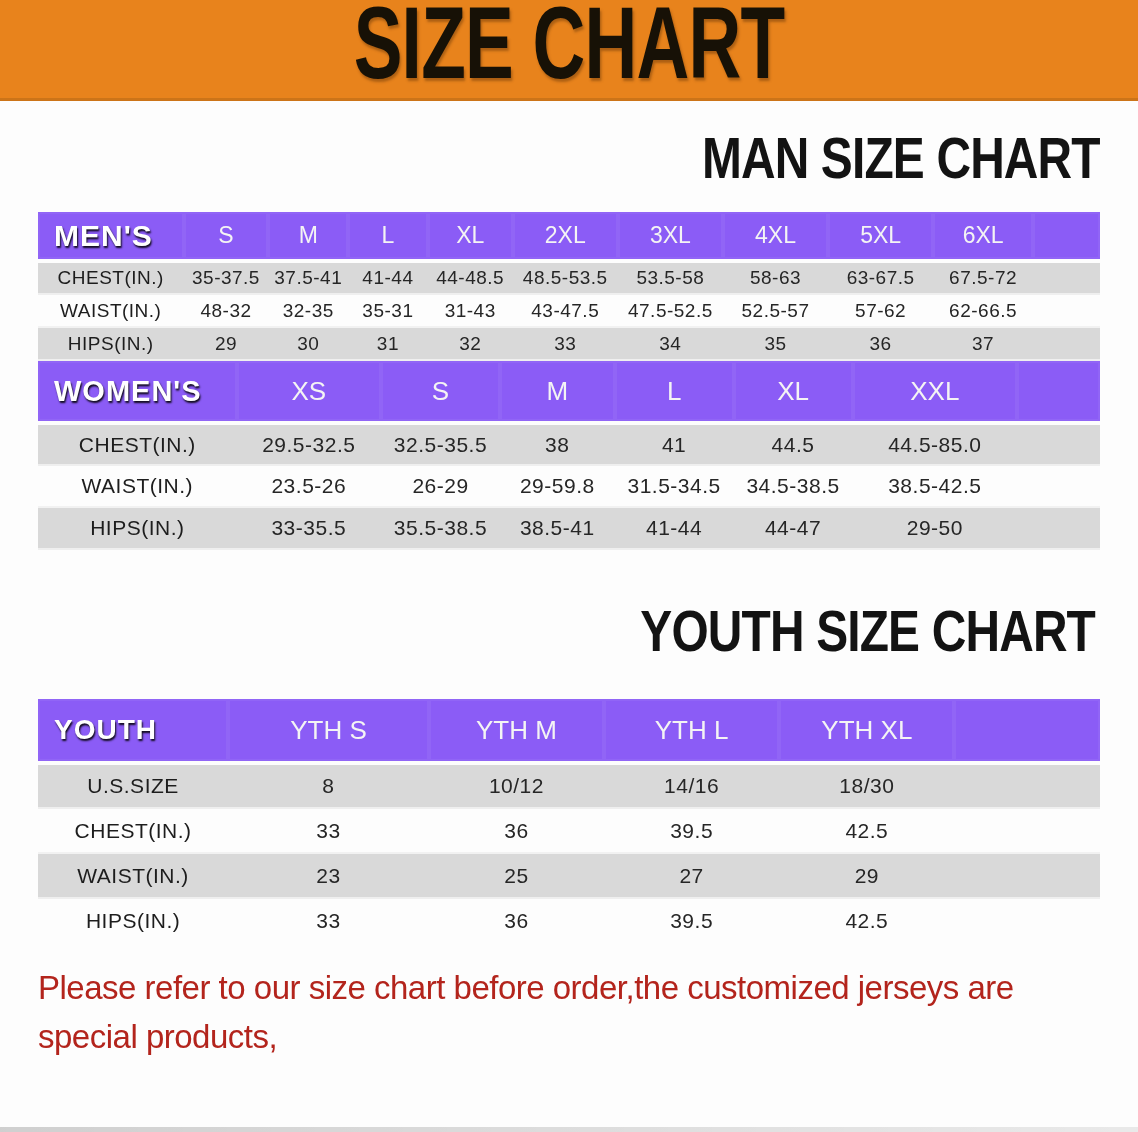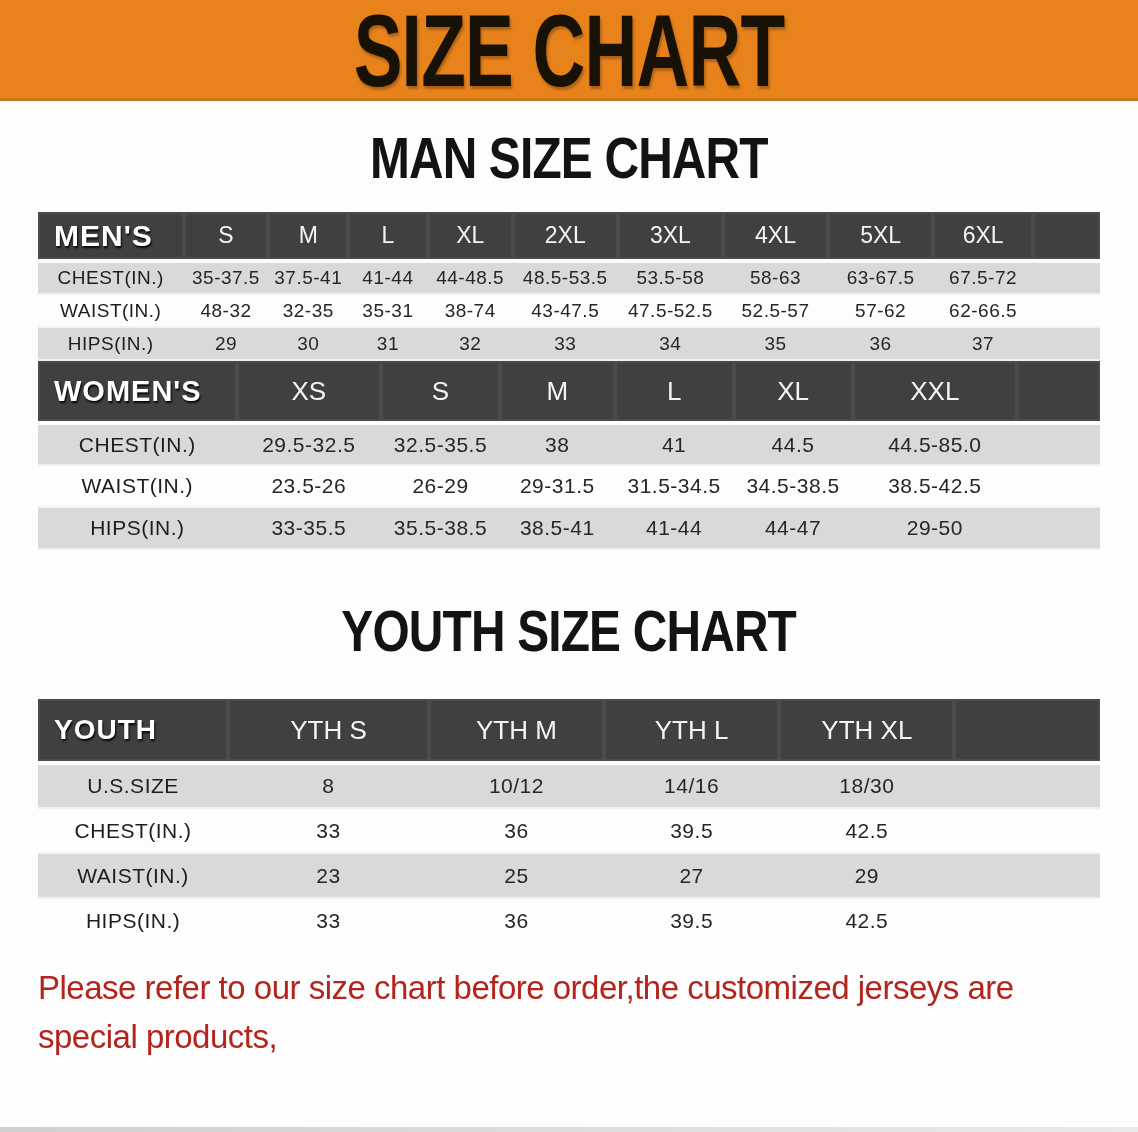--- a/index.html
+++ b/index.html
@@ -7,38 +7,38 @@
     width: 1138px; height: 1132px;
     background: #fdfdfd;
     font-family: "Liberation Sans", sans-serif;
     overflow: hidden;
   }
 
   
   .banner {
     width: 100%; height: 101px;
     background: #e8831c;
-    display: flex; align-items: flex-start; justify-content: center;
+    display: flex; align-items: flex-end; justify-content: center;
     border-bottom: 3px solid rgba(120,70,10,0.25);
   }
   .banner h1 {
     font-size: 100px;
     font-weight: 800;
     line-height: 1;
     color: #171106;
     letter-spacing: -1px;
     transform: scaleX(0.73) scaleY(1.02);
     transform-origin: center;
     white-space: nowrap;
     text-shadow: 2px 3px 3px rgba(60,30,0,0.35);
     padding-bottom: 6px;
   }
 
   
-  .section-heading-wrap { text-align: center; }
+  .section-heading-wrap { text-align: right; }
   .section-heading-wrap h2 {
     display: inline-block;
     font-size: 57px;
     font-weight: 800;
     color: #131313;
     letter-spacing: -1px;
     transform: scaleX(0.84);
     transform-origin: center;
     white-space: nowrap;
   }
@@ -47,21 +47,21 @@
   .hw-youth { margin-top: 48px; margin-bottom: 35px; }
 
   
   .size-table {
     width: 1062px;
     margin: 0 38px;
     border-collapse: collapse;
     table-layout: fixed;
   }
   .size-table thead th {
-    background: #404040;
+    background: #8b5cf6;
     color: #f4f4f4;
     height: var(--head-h);
     font-weight: 500;
     font-size: var(--colhead-size);
     text-align: center;
     vertical-align: middle;
     border-bottom: 4px solid #fdfdfd;
     box-shadow: inset 0 0 0 2px rgba(255,255,255,0.06);
   }
   .size-table thead th.corner {
@@ -166,21 +166,21 @@
             <td>58-63</td>
             <td>63-67.5</td>
             <td>67.5-72</td>
             <td class="spacer"></td>
           </tr>
           <tr>
             <th class="rowlabel">WAIST(IN.)</th>
             <td>48-32</td>
             <td>32-35</td>
             <td>35-31</td>
-            <td>38-74</td>
+            <td>31-43</td>
             <td>43-47.5</td>
             <td>47.5-52.5</td>
             <td>52.5-57</td>
             <td>57-62</td>
             <td>62-66.5</td>
             <td class="spacer"></td>
           </tr>
           <tr>
             <th class="rowlabel">HIPS(IN.)</th>
             <td>29</td>
@@ -230,21 +230,21 @@
             <td>38</td>
             <td>41</td>
             <td>44.5</td>
             <td>44.5-85.0</td>
             <td class="spacer"></td>
           </tr>
           <tr>
             <th class="rowlabel">WAIST(IN.)</th>
             <td>23.5-26</td>
             <td>26-29</td>
-            <td>29-31.5</td>
+            <td>29-59.8</td>
             <td>31.5-34.5</td>
             <td>34.5-38.5</td>
             <td>38.5-42.5</td>
             <td class="spacer"></td>
           </tr>
           <tr>
             <th class="rowlabel">HIPS(IN.)</th>
             <td>33-35.5</td>
             <td>35.5-38.5</td>
             <td>38.5-41</td>

